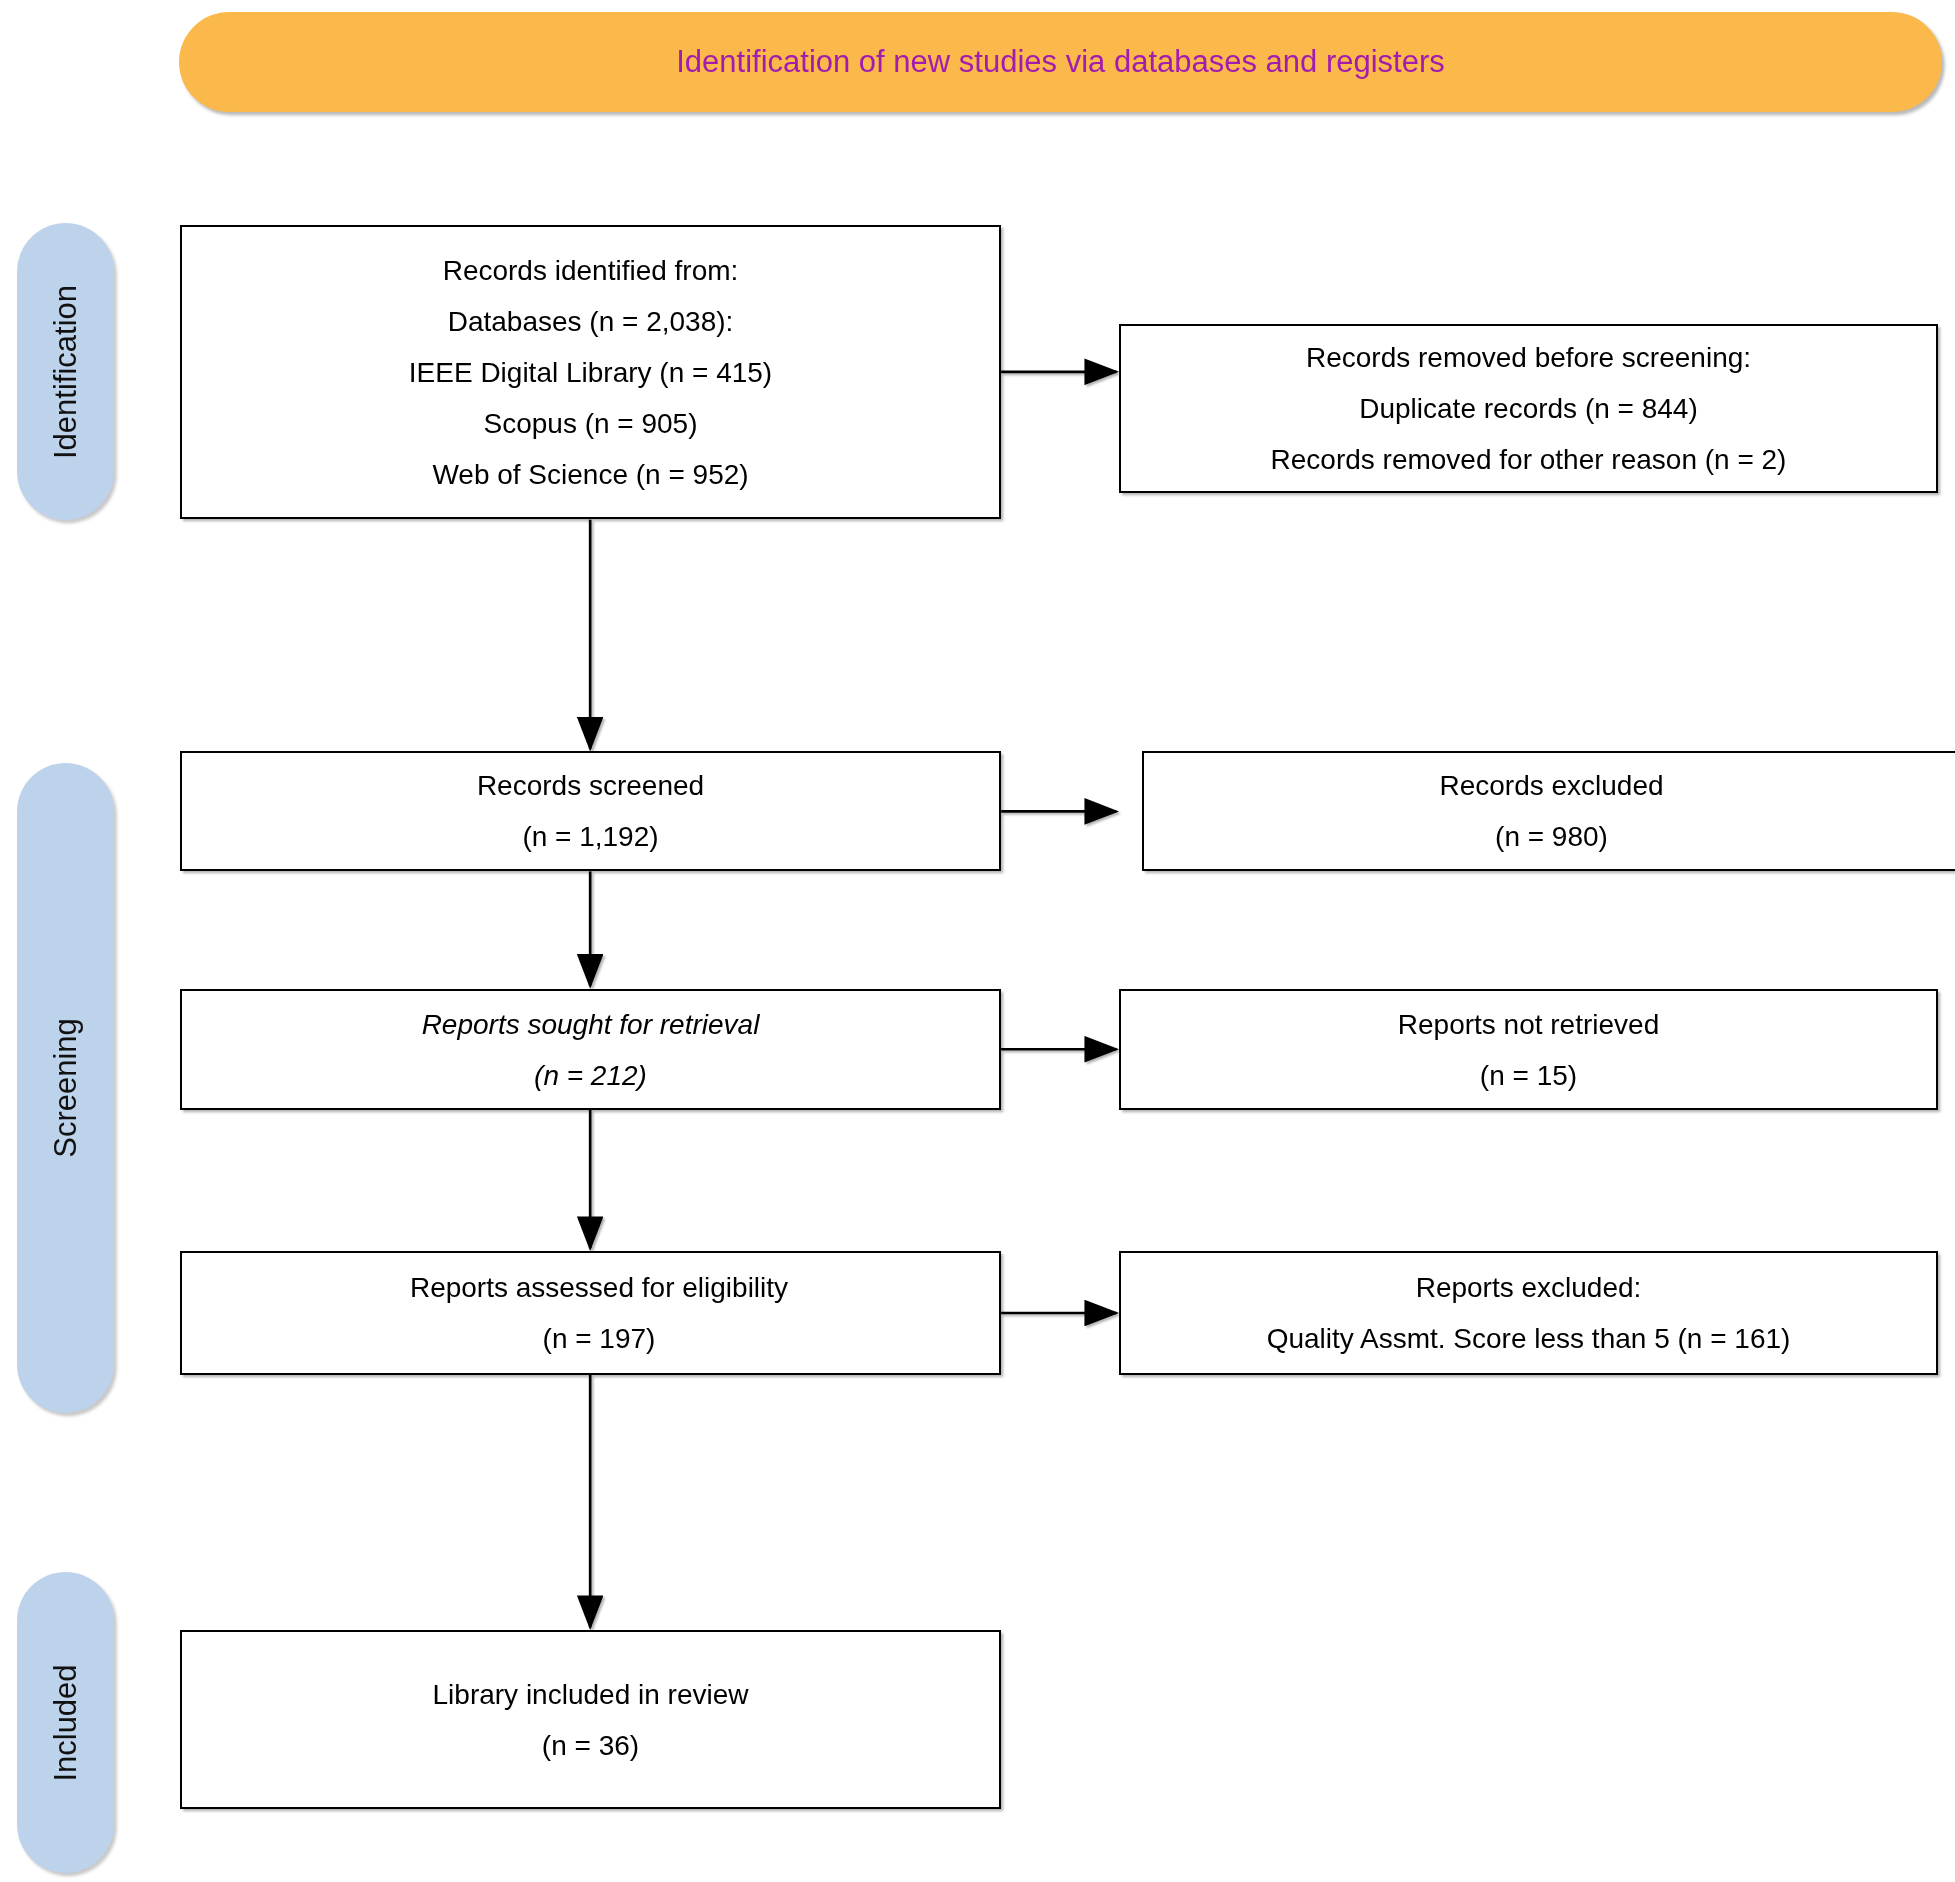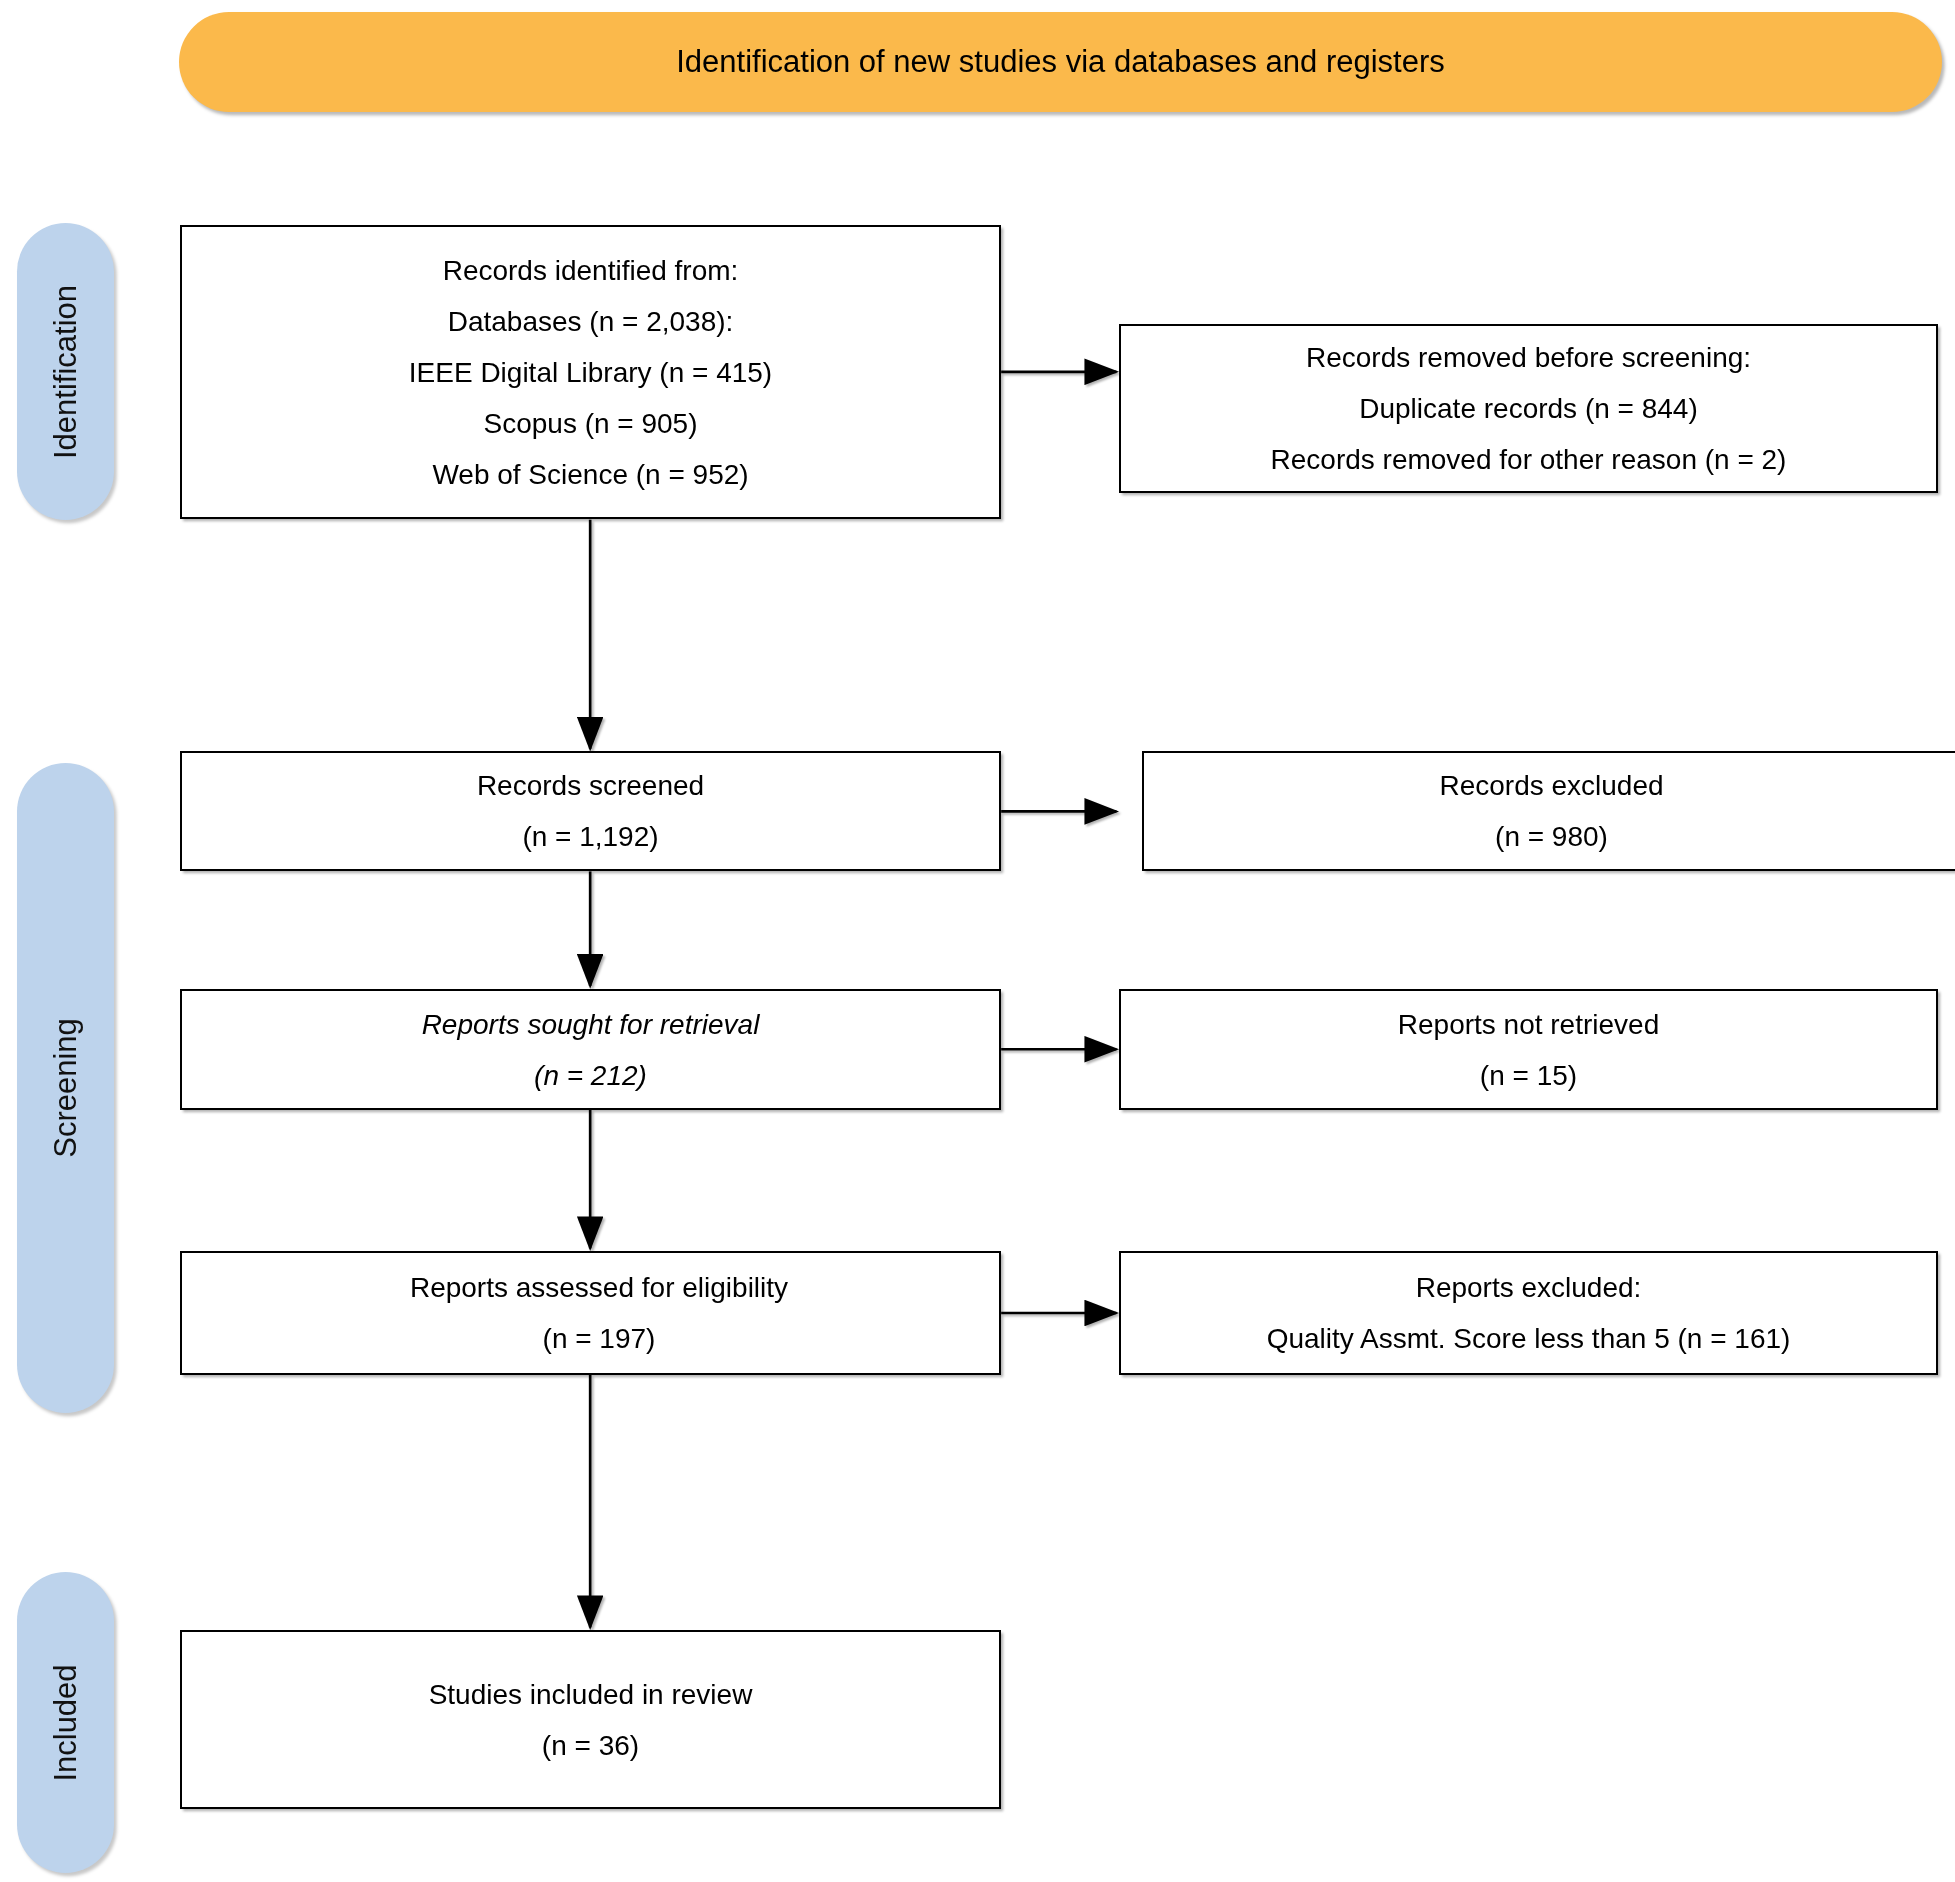--- a/index.html
+++ b/index.html
@@ -15,21 +15,21 @@
   
   .banner {
     position: absolute;
     left: 179px; top: 12px;
     width: 1763px; height: 100px;
     border-radius: 50px;
     display: flex; align-items: center; justify-content: center;
     box-shadow: 2.7px 3.3px 3.3px rgba(0,0,0,0.28);
     box-sizing: border-box;
   }
-  .banner span { font-size: 31px; color: #000000; }
+  .banner span { font-size: 31px; color: #a21caf; }
 
   
   .stage {
     position: absolute;
     left: 17.3px; width: 97px;
     border-radius: 49px;
     display: flex; align-items: center; justify-content: center;
     box-shadow: 2.7px 3.3px 3.3px rgba(0,0,0,0.22);
     box-sizing: border-box;
   }
@@ -146,18 +146,18 @@
   <div class="box b4">
     <span>Reports assessed for eligibility</span>
     <span>(n = 197)</span>
   </div>
   <div class="box r4">
     <span>Reports excluded:</span>
     <span>Quality Assmt. Score less than 5 (n = 161)</span>
   </div>
 
   <div class="box b5">
-    <span>Studies included in review</span>
+    <span>Library included in review</span>
     <span>(n = 36)</span>
   </div>
 
 </div>
 
 
 </body></html>

